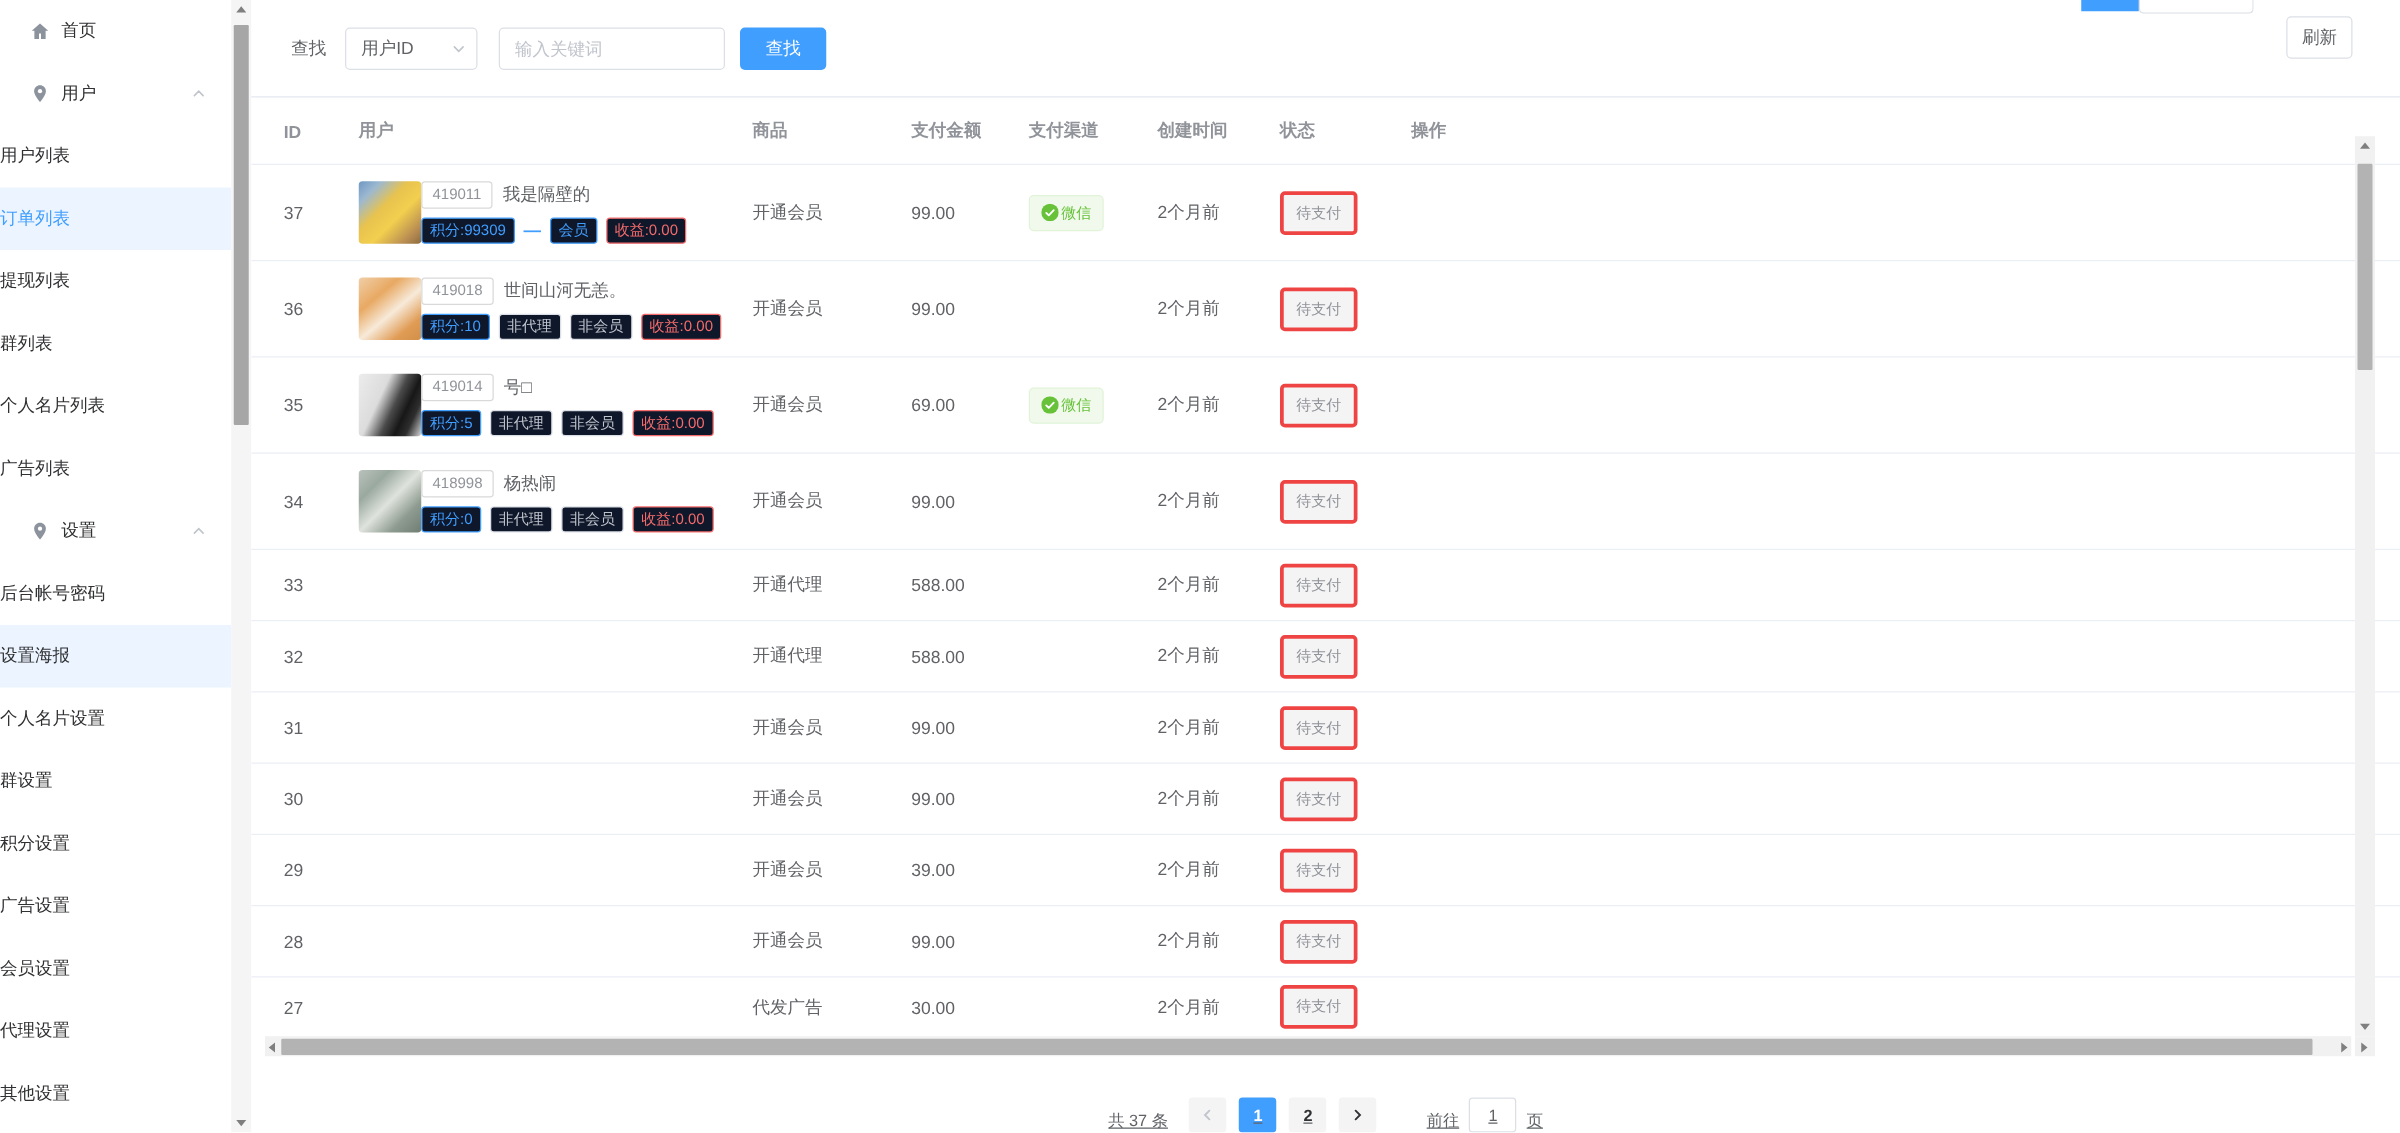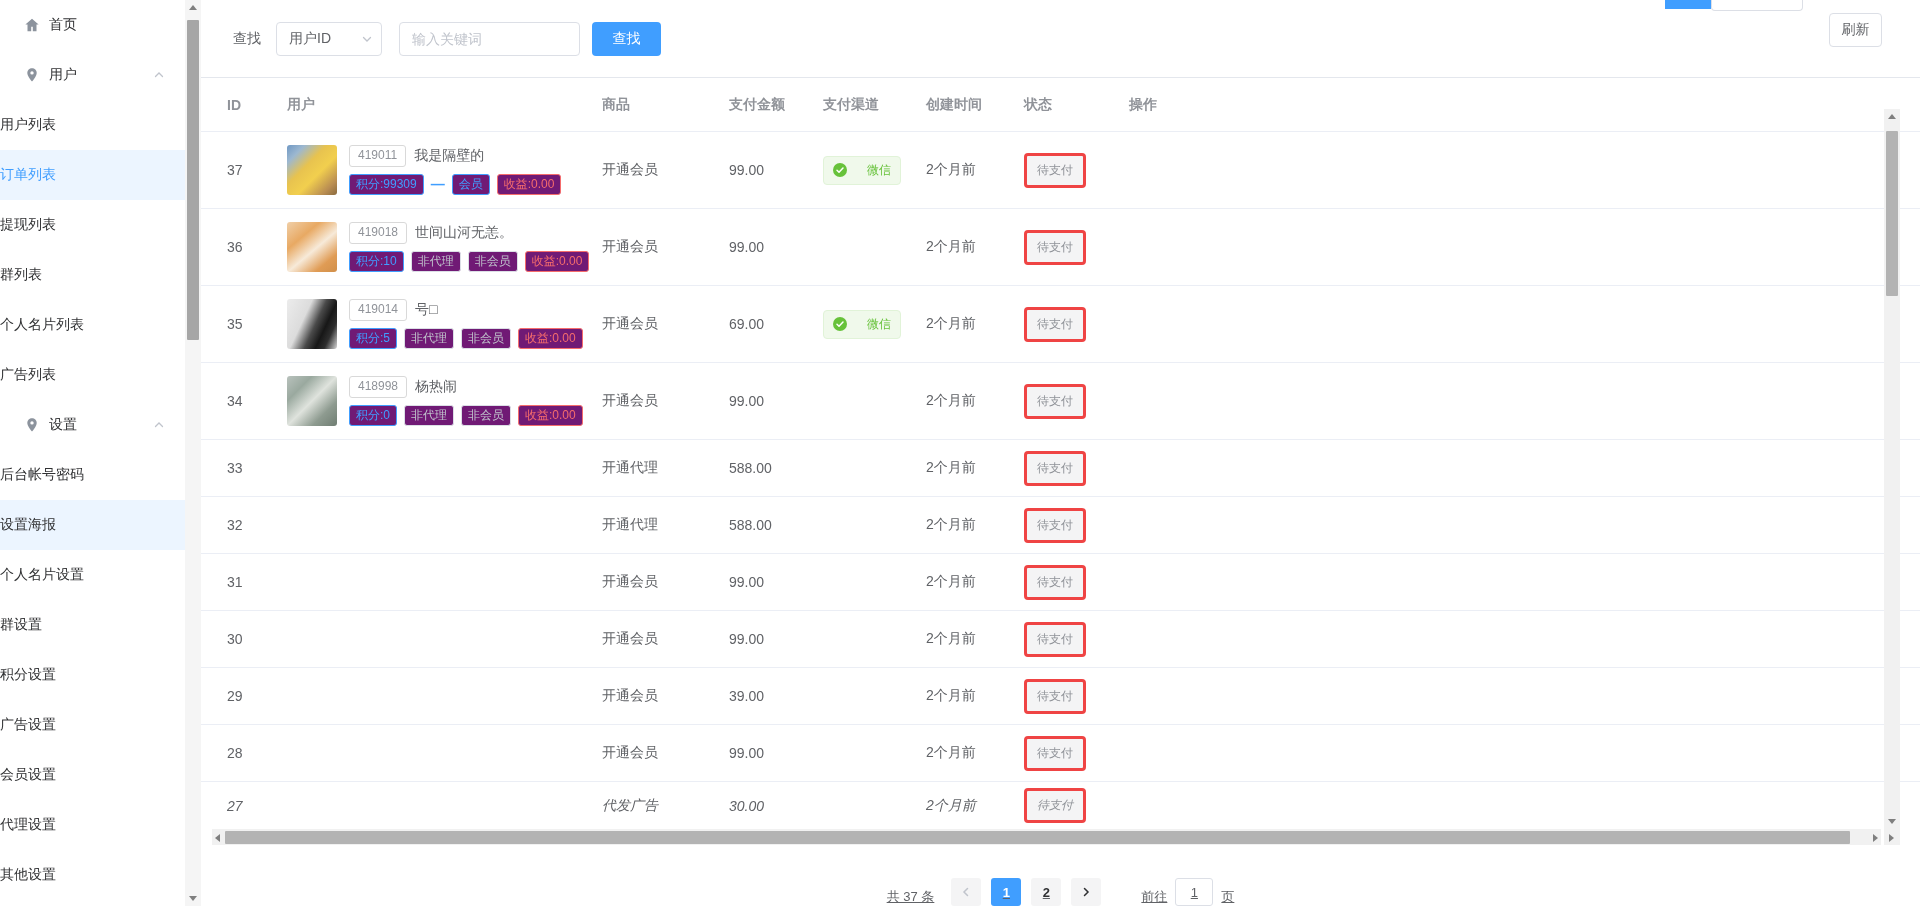--- a/index.html
+++ b/index.html
@@ -52,44 +52,44 @@
             font-family:"Liberation Sans","DejaVu Sans",sans-serif; }
 
   
   .table-wrap { position:relative; width:1719px; height:768px; border-top:1px solid #e4e7ed; overflow:hidden; }
   .thead { display:flex; align-items:center; height:54px; padding-left:26px;
            border-bottom:1px solid #ebeef5; color:#909399; font-size:14px; font-weight:600; }
   .trow  { display:flex; align-items:center; padding-left:26px; border-bottom:1px solid #ebeef5;
            font-size:14px; color:#606266; }
   .trow.tall { height:77px; }
   .trow.short { height:57px; }
-  .trow.cut { height:47px; border-bottom:none;font-style:italic; }
+  .trow.cut { height:47px; border-bottom:none; }
   .c { flex:none; }
   .c-id{width:60px;} .c-user{width:315px; display:flex; align-items:center;}
   .c-prod{width:127px;} .c-amt{width:94px;} .c-chan{width:103px;}
   .c-time{width:98px;} .c-status{width:105px;} .c-op{flex:1;}
 
   .avatar { width:50px; height:50px; border-radius:3px; flex:none; }
   .av37 { background:linear-gradient(135deg,#6f98c4 0%,#9db8d0 18%,#e8c34f 40%,#f2cf4e 60%,#b98d52 85%,#8a6b3f 100%); }
   .av36 { background:linear-gradient(140deg,#f0cfa8 0%,#e8a963 30%,#f7ead9 55%,#e09c55 80%,#d18f49 100%); }
   .av35 { background:linear-gradient(115deg,#ececec 0%,#dcdcdc 35%,#4a4a4a 55%,#171717 70%,#2e2e2e 82%,#d8d8d8 100%); }
   .av34 { background:linear-gradient(135deg,#b9c2bd 0%,#9aa99f 25%,#dfe3dd 50%,#8e9b90 75%,#6f7d72 100%); }
-  .uinfo { margin-left:12px; }
+  .uinfo { margin-left:0; }
   .uline1 { display:flex; align-items:center; }
   .uid-chip { border:1px solid #d9d9d9; border-radius:3px; color:#909399; font-size:12px;
               padding:3px 8px; margin-right:8px; line-height:1.1; }
   .uname { color:#606266; font-size:14px; }
   .uline2 { margin-top:7px; display:flex; align-items:center; gap:7px; }
-  .chip { font-size:12px; border-radius:3px; padding:3px 6px; border:1px solid; line-height:1.1; background:#701a75; }
+  .chip { font-size:12px; border-radius:3px; padding:3px 6px; border:1px solid; line-height:1.1; background:#0f172a; }
   .chip-blue { color:#409eff; border-color:#409eff; }
   .chip-gray { color:#c0c4cc; border-color:#dcdfe6; }
   .chip-red  { color:#f56c6c; border-color:#f56c6c; }
   .chip-dash { color:#409eff; font-weight:700; font-size:14px; }
 
-  .wechat-tag { display:inline-flex; align-items:center; gap:20px; background:#f0f9eb;
+  .wechat-tag { display:inline-flex; align-items:center; gap:2px; background:#f0f9eb;
                 border:1px solid #e1f3d8; color:#67c23a; font-size:12px; padding:5px 9px; border-radius:4px; }
   .status-tag { display:inline-block; background:#f4f4f5; border:3px solid #ef4444; color:#909399;
                 font-size:12px; padding:6px 10px; border-radius:4px; }
 
   
   .hscroll { position:absolute; left:11px; top:751px; width:1669px; height:17px; background:#f1f1f1; }
   .hs-thumb { position:absolute; left:13px; top:2px; width:1625px; height:13px; background:#b3b3b3; border-radius:1px; }
   .hscroll .tri-left { top:5px; left:3px; }
   .hscroll .tri-right{ top:5px; left:auto; right:3px; position:absolute; }
   .vscroll { position:absolute; left:1683px; top:31px; width:16px; height:720px; background:#f1f1f1; }

